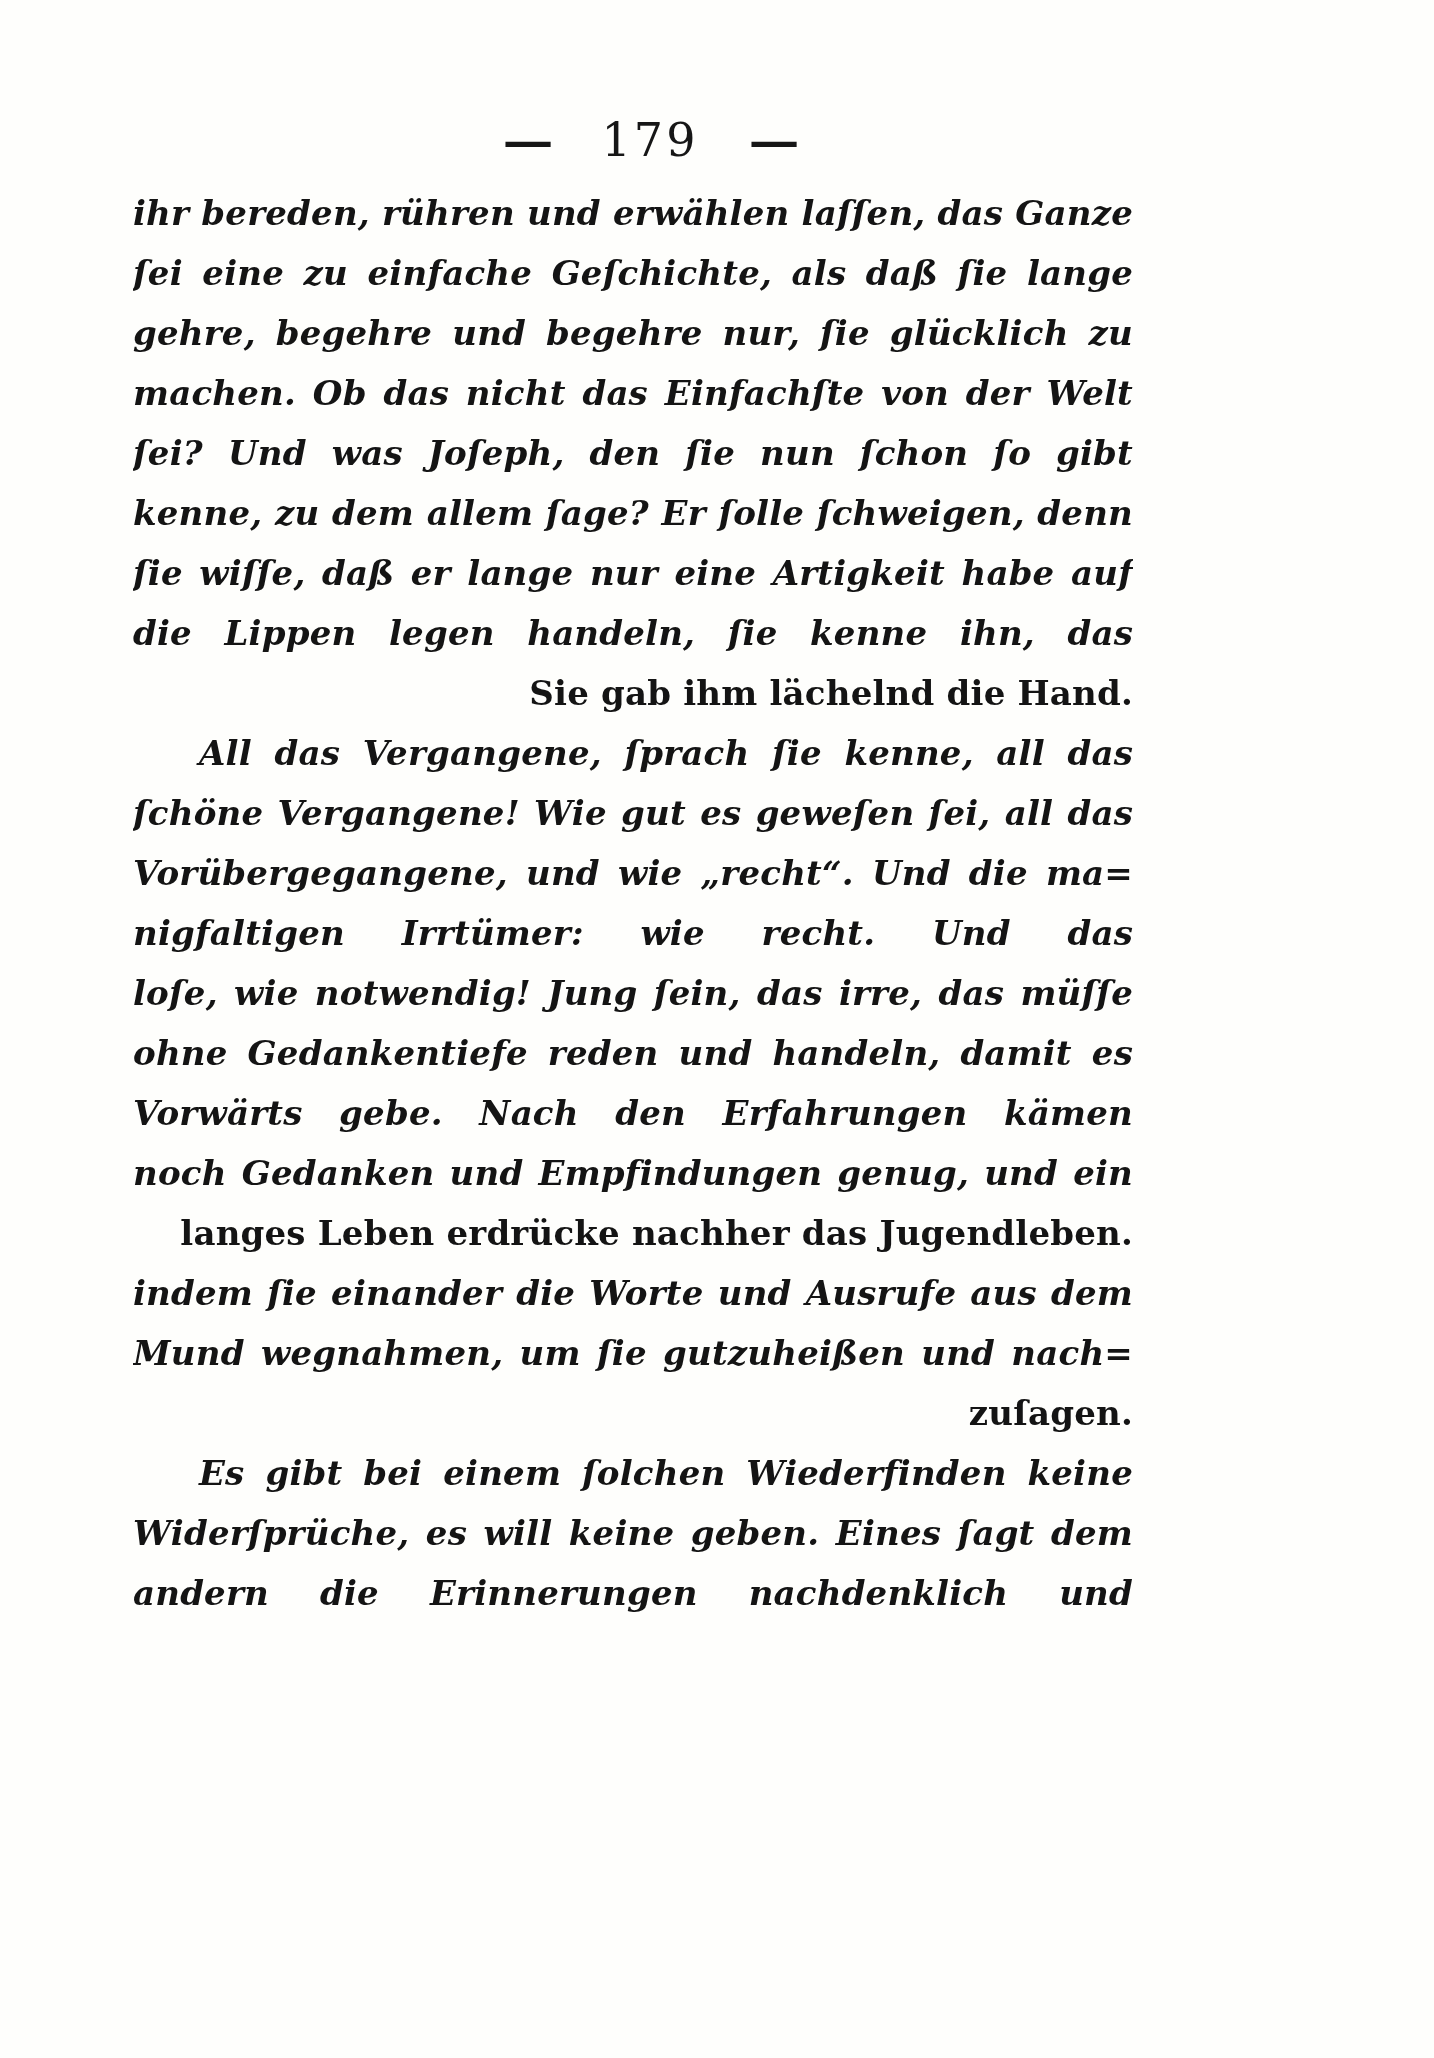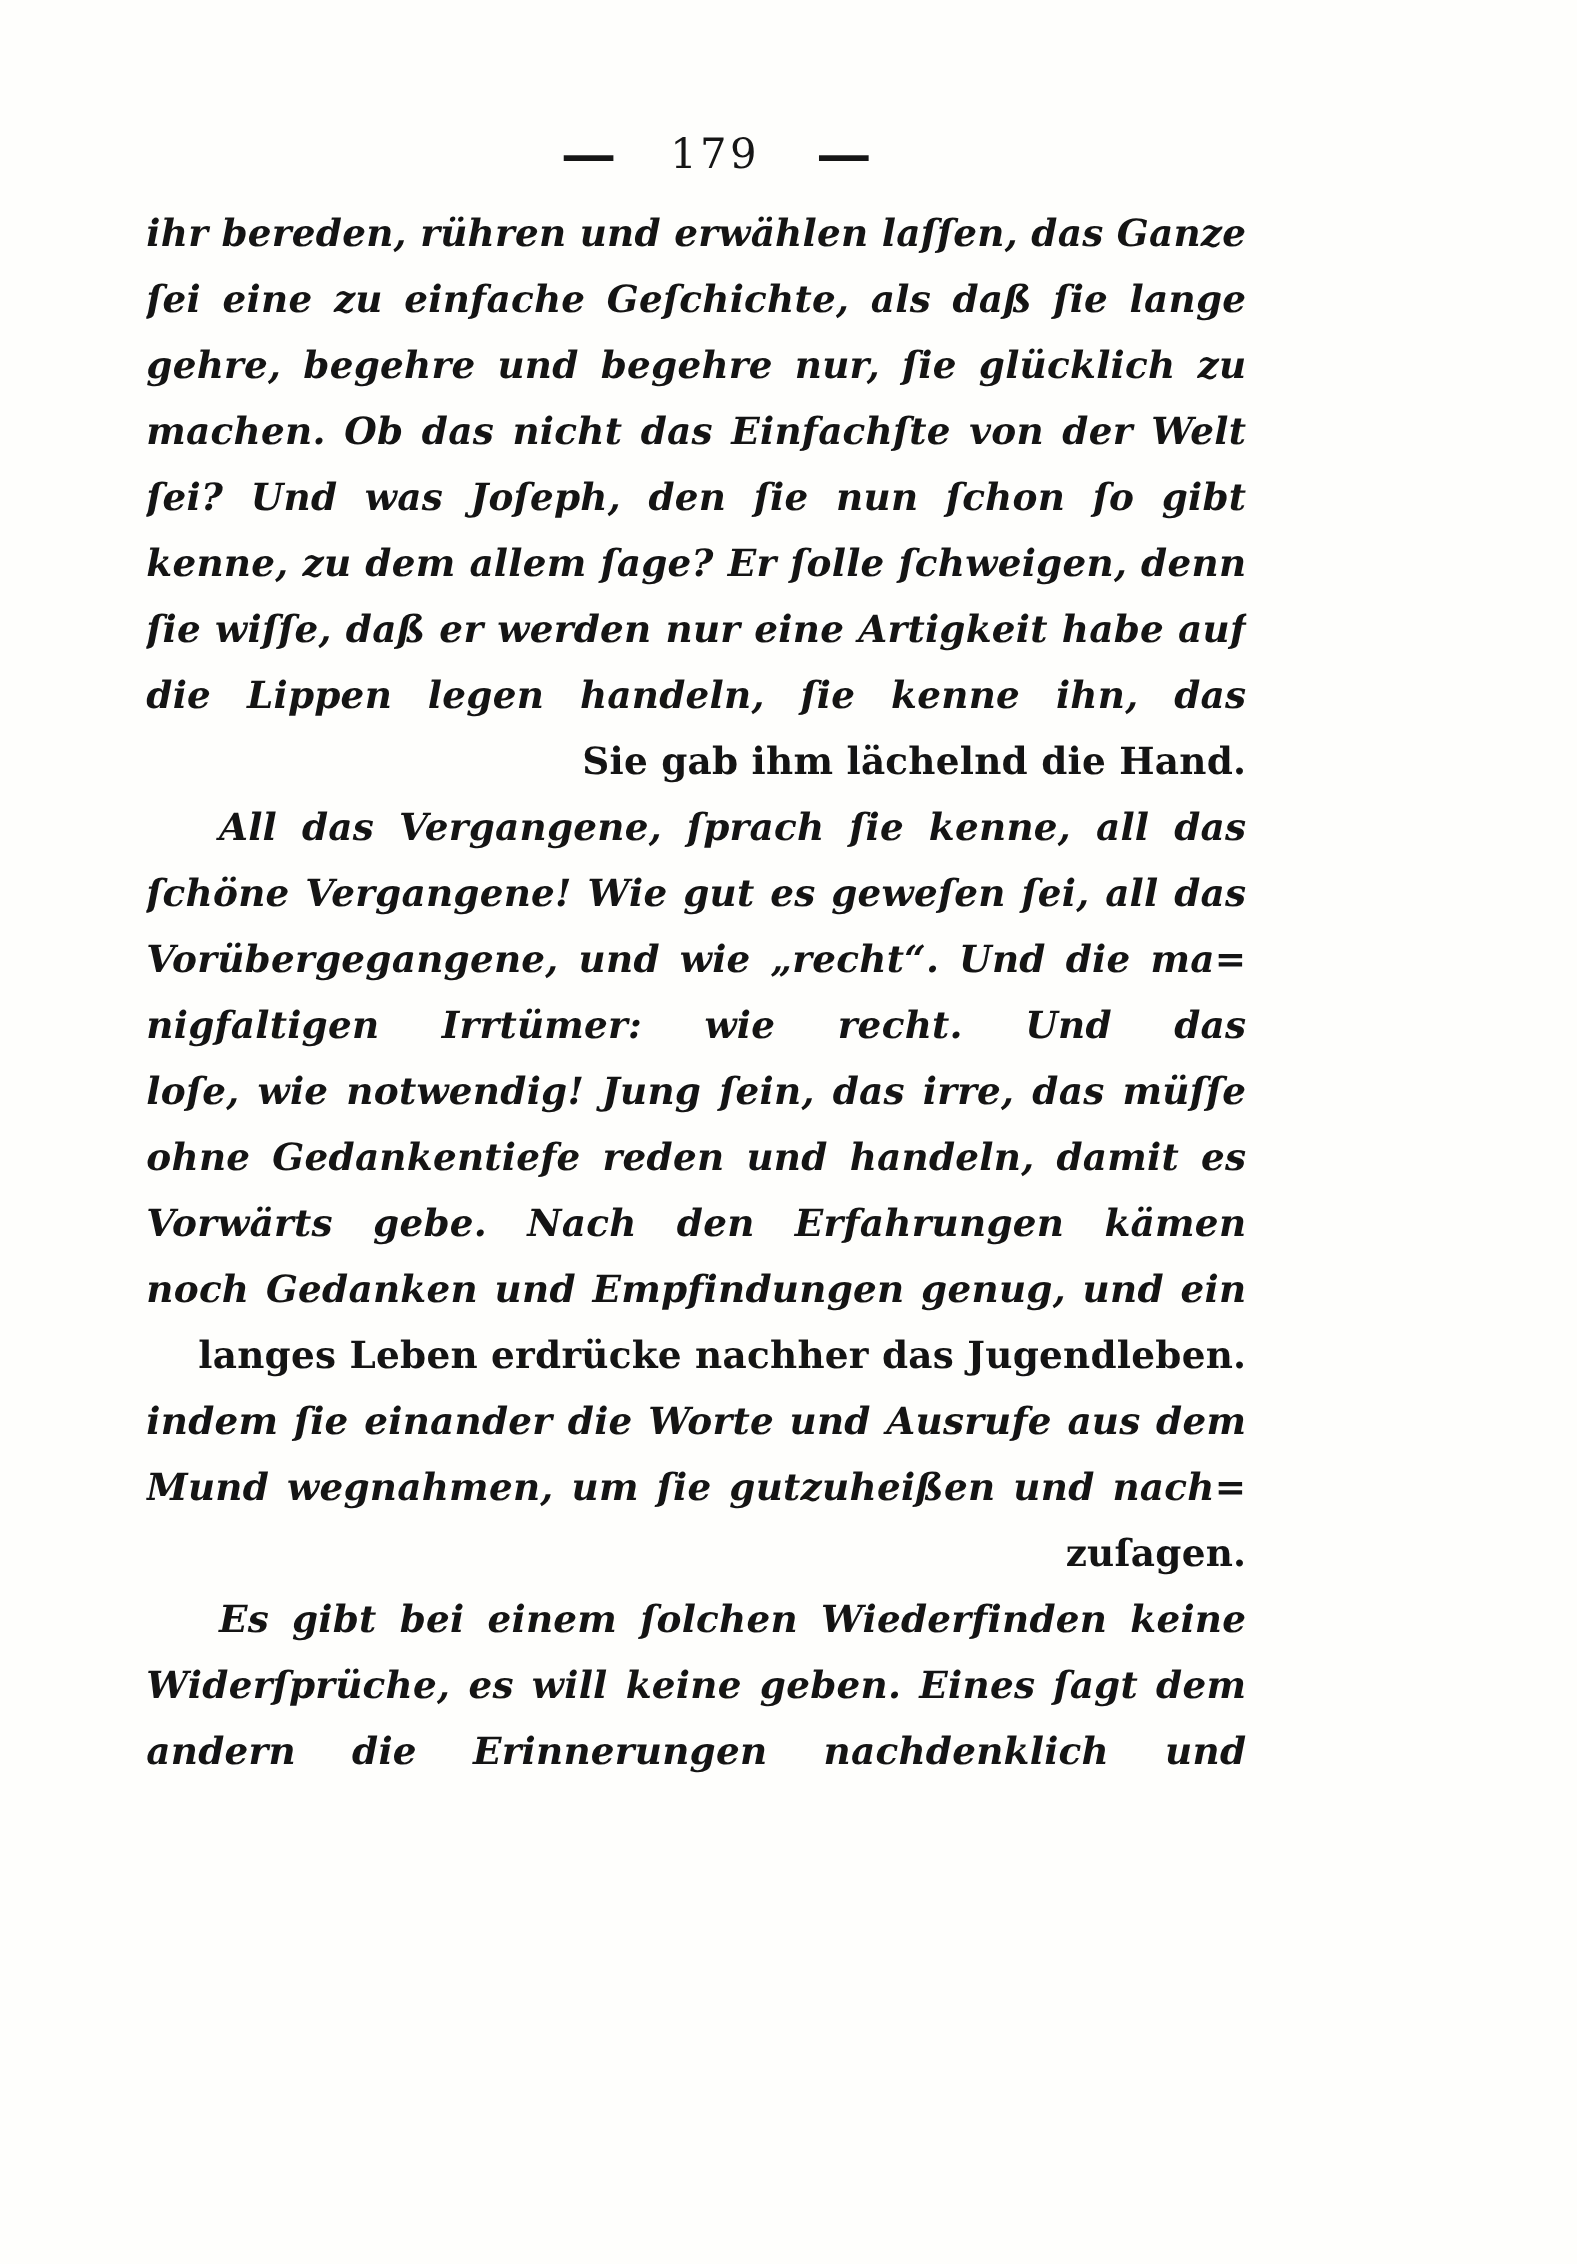--- a/index.html
+++ b/index.html
@@ -30,21 +30,21 @@
     font-size: 44px;
     font-weight: normal;
     color: #161616;
   }
   .running-head .dash {
     font-weight: bold;
     letter-spacing: -2px;
     transform: scaleX(1.15);
   }
   .running-head .pagenum {
-    font-size: 38px;
+    font-size: 46px;
     letter-spacing: 3px;
   }
   .text-block {
     position: absolute;
     left: 133px;
     top: 183px;
     width: 1000px;
     font-size: 34px;
     font-weight: bold;
     line-height: 60px;
@@ -73,21 +73,21 @@
     <span class="pagenum">179</span>
     <span class="dash">—</span>
   </div>
   <div class="text-block" id="text-block">
       <div class="line just">ihr bereden, rühren und erwählen laſſen, das Ganze</div>
       <div class="line just">ſei eine zu einfache Geſchichte, als daß ſie lange</div>
       <div class="line just">gehre, begehre und begehre nur, ſie glücklich zu</div>
       <div class="line just">machen. Ob das nicht das Einfachſte von der Welt</div>
       <div class="line just">ſei? Und was Joſeph, den ſie nun ſchon ſo gibt</div>
       <div class="line just">kenne, zu dem allem ſage? Er ſolle ſchweigen, denn</div>
-      <div class="line just">ſie wiſſe, daß er werden nur eine Artigkeit habe auf</div>
+      <div class="line just">ſie wiſſe, daß er lange nur eine Artigkeit habe auf</div>
       <div class="line just">die Lippen legen handeln, ſie kenne ihn, das genüge.</div>
       <div class="line indent">Sie gab ihm lächelnd die Hand.</div>
       <div class="line indent just">All das Vergangene, ſprach ſie kenne, all das</div>
       <div class="line just">ſchöne Vergangene! Wie gut es geweſen ſei, all das</div>
       <div class="line just">Vorübergegangene, und wie „recht“. Und die ma=</div>
       <div class="line just">nigfaltigen Irrtümer: wie recht. Und das Gedanken=</div>
       <div class="line just">loſe, wie notwendig! Jung ſein, das irre, das müſſe</div>
       <div class="line just">ohne Gedankentiefe reden und handeln, damit es ein</div>
       <div class="line just">Vorwärts gebe. Nach den Erfahrungen kämen immer</div>
       <div class="line just">noch Gedanken und Empfindungen genug, und ein</div>

